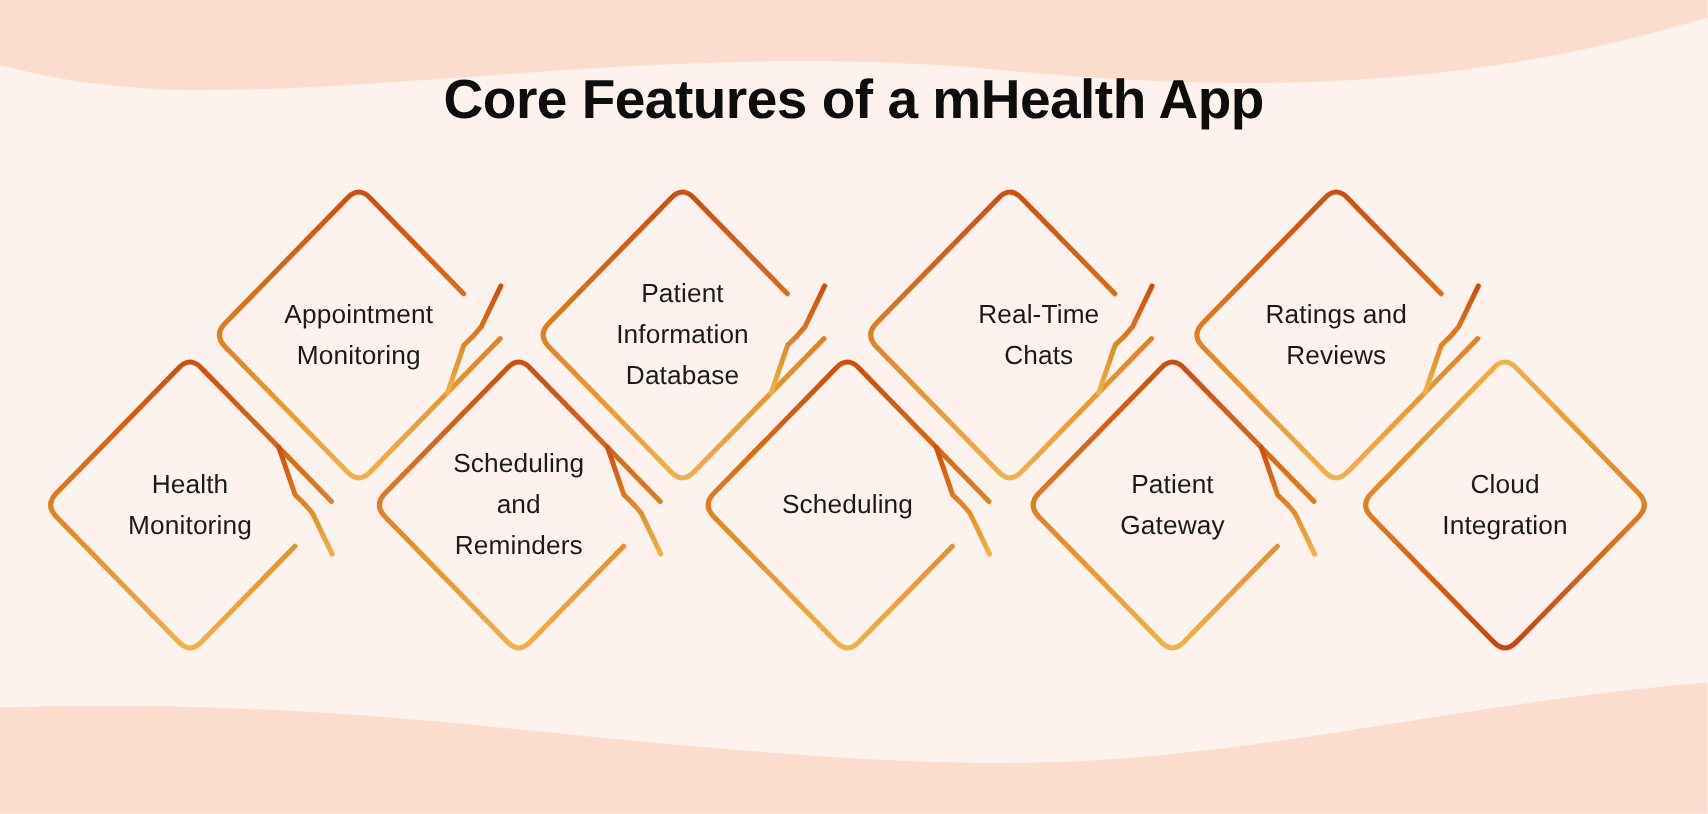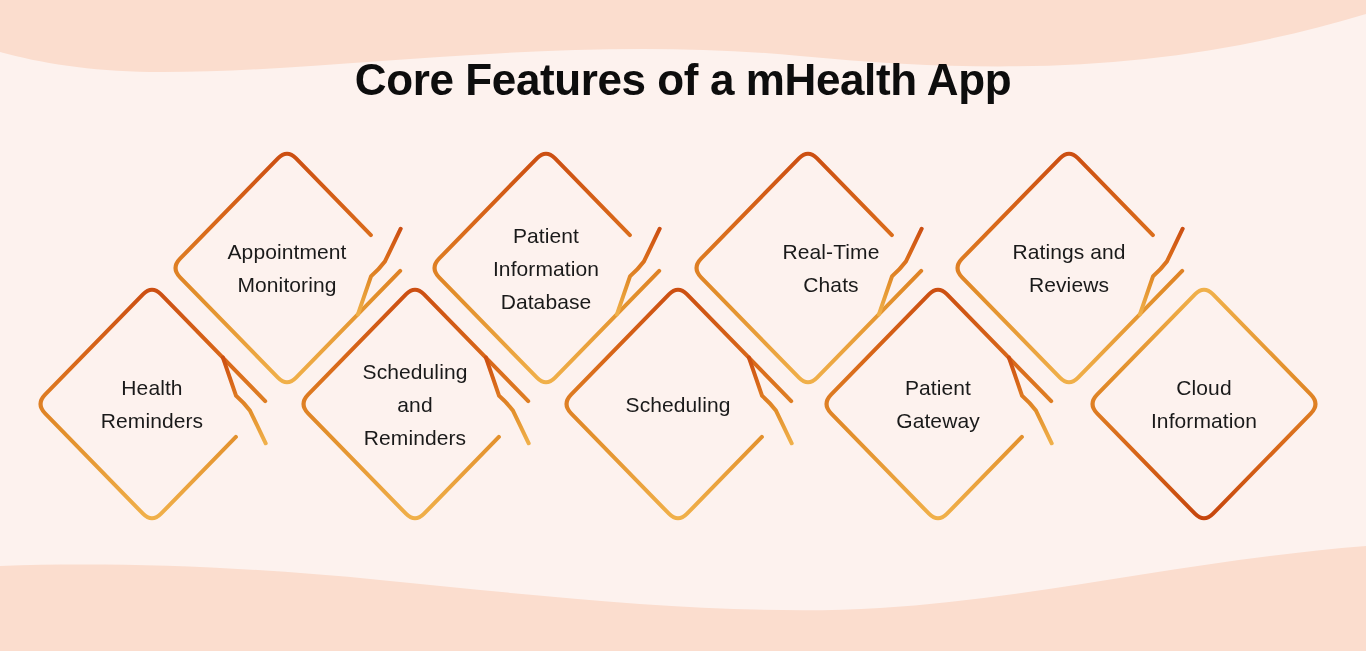--- a/index.html
+++ b/index.html
@@ -83,33 +83,33 @@
         <path d="M1021.8909415337856,436.93946515068546 L947.0742991317562,513.6910207182846 Q938,523 928.9257008682438,513.6910207182846 L831.0742991317562,413.30897928171544 Q822,404 831.0742991317562,394.69102071828456 L928.9257008682438,294.30897928171544 Q938,285 947.0742991317562,294.30897928171544 L1051.2079079594596,401.1356986825491" fill="none" stroke="url(#gradDown)" stroke-width="4" stroke-linecap="round" stroke-linejoin="round"></path>
         <path d="M1008.92,357.59 L1022.0799999999999,395.81 Q1030.08,402.81 1036.08,410.81 L1051.7,443.27" fill="none" stroke="url(#gradDown)" stroke-width="4" stroke-linecap="round" stroke-linejoin="round"></path>
         <path d="M1182.2079079594596,270.8643013174509 L1078.0742991317563,377.69102071828456 Q1069,387 1059.9257008682437,377.69102071828456 L962.0742991317562,277.30897928171544 Q953,268 962.0742991317562,258.69102071828456 L1059.9257008682437,158.30897928171547 Q1069,149 1078.0742991317563,158.30897928171547 L1152.8909415337855,235.0605348493145" fill="none" stroke="url(#gradDown)" stroke-width="4" stroke-linecap="round" stroke-linejoin="round"></path>
         <path d="M1139.92,314.41 L1153.08,276.19 Q1161.08,269.19 1167.08,261.19 L1182.7,228.73" fill="none" stroke="url(#gradDown)" stroke-width="4" stroke-linecap="round" stroke-linejoin="round"></path>
         <path d="M1194.9257008682437,294.30897928171544 Q1204,285 1213.0742991317563,294.30897928171544L1310.9257008682437,394.69102071828456 Q1320,404 1310.9257008682437,413.30897928171544L1213.0742991317563,513.6910207182846 Q1204,523 1194.9257008682437,513.6910207182846L1097.0742991317563,413.30897928171544 Q1088,404 1097.0742991317563,394.69102071828456 Z" fill="none" stroke="url(#gradUp)" stroke-width="4" stroke-linecap="round" stroke-linejoin="round"></path>
       </g>
   </svg>
 
   <div id="labels-layer">
       <div class="node-label" style="left: 152px; top: 404px;">Health
-Reminders</div>
+Monitoring</div>
       <div class="node-label" style="left: 287px; top: 268px;">Appointment
 Monitoring</div>
       <div class="node-label" style="left: 415px; top: 404px;">Scheduling
 and
 Reminders</div>
       <div class="node-label" style="left: 546px; top: 268px;">Patient
 Information
 Database</div>
       <div class="node-label" style="left: 678px; top: 404px;">Scheduling</div>
       <div class="node-label" style="left: 808px; top: 268px; margin-left: 23px;">Real-Time
 Chats</div>
       <div class="node-label" style="left: 938px; top: 404px;">Patient
 Gateway</div>
       <div class="node-label" style="left: 1069px; top: 268px;">Ratings and
 Reviews</div>
       <div class="node-label" style="left: 1204px; top: 404px;">Cloud
-Information</div>
+Integration</div>
     </div>
 
 </div>
 
 </body></html>

